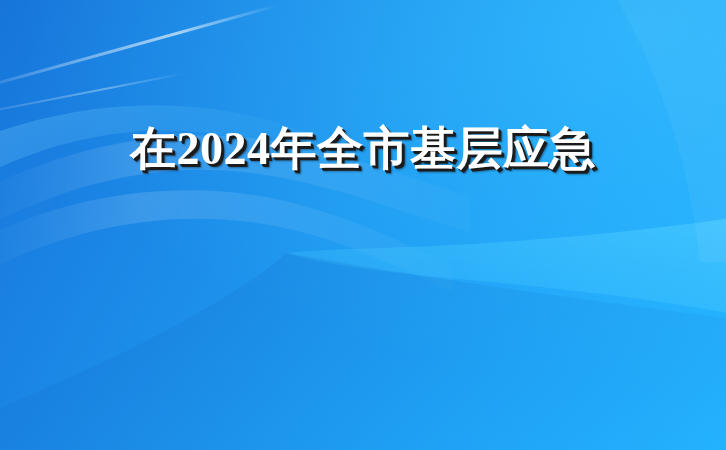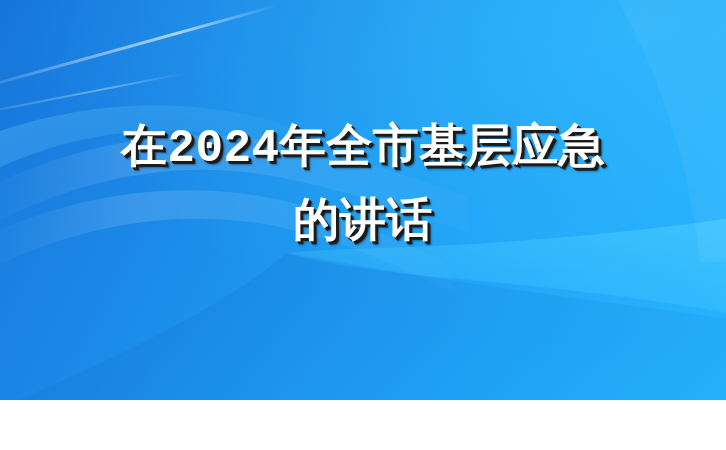--- a/index.html
+++ b/index.html
@@ -4,23 +4,23 @@
 <title>Title Card</title>
 <style>
   html, body {
     margin: 0;
     padding: 0;
     background: #ffffff;
   }
   #poster {
     position: relative;
     width: 726px;
-    height: 400px;
+    height: 450px;
     overflow: hidden;
-    font-family: Liberation Mono, monospace;
+    font-family: Liberation Serif, serif;
     isolation: isolate;
   }
 
   
   .bg-base {
     position: absolute;
     inset: 0;
     background: linear-gradient(118deg,
                 #1775da 0%,
                 #1b87e6 26%,
@@ -142,16 +142,15 @@
              C 120,360 240,296 286,253 Z" fill="url(#wdark)"></path>
 
     <path d="M 612,-10 C 664,80 690,170 700,262 L 726,262 L 726,-10 Z" fill="#ffffff" fill-opacity="0.05"></path>
   </svg>
 
   <div class="streak"></div>
   <div class="streak two"></div>
 
   <div class="title-block">
     <span class="title-line">在2024年全市基层应急</span>
-    <span class="title-line">的讲话</span>
   </div>
 
 </div>
 
 </body></html>

